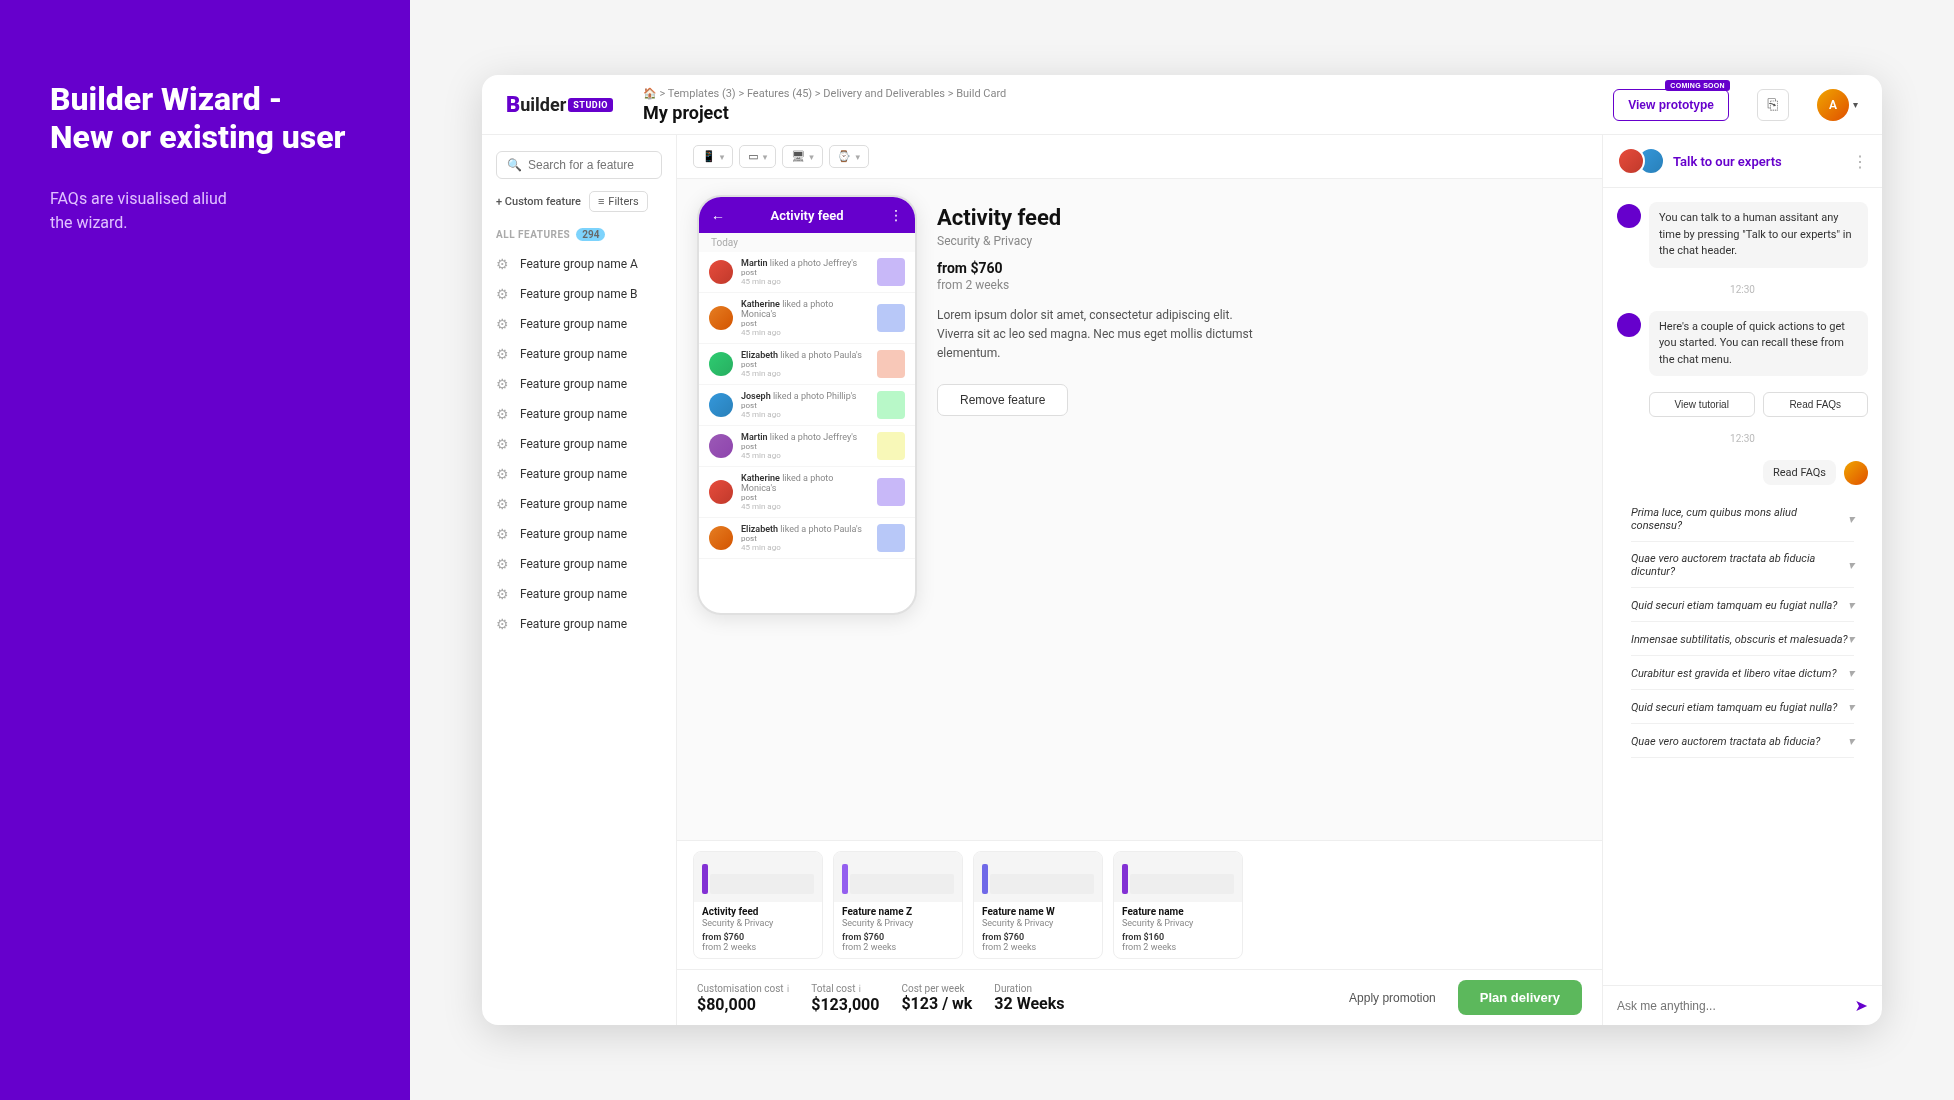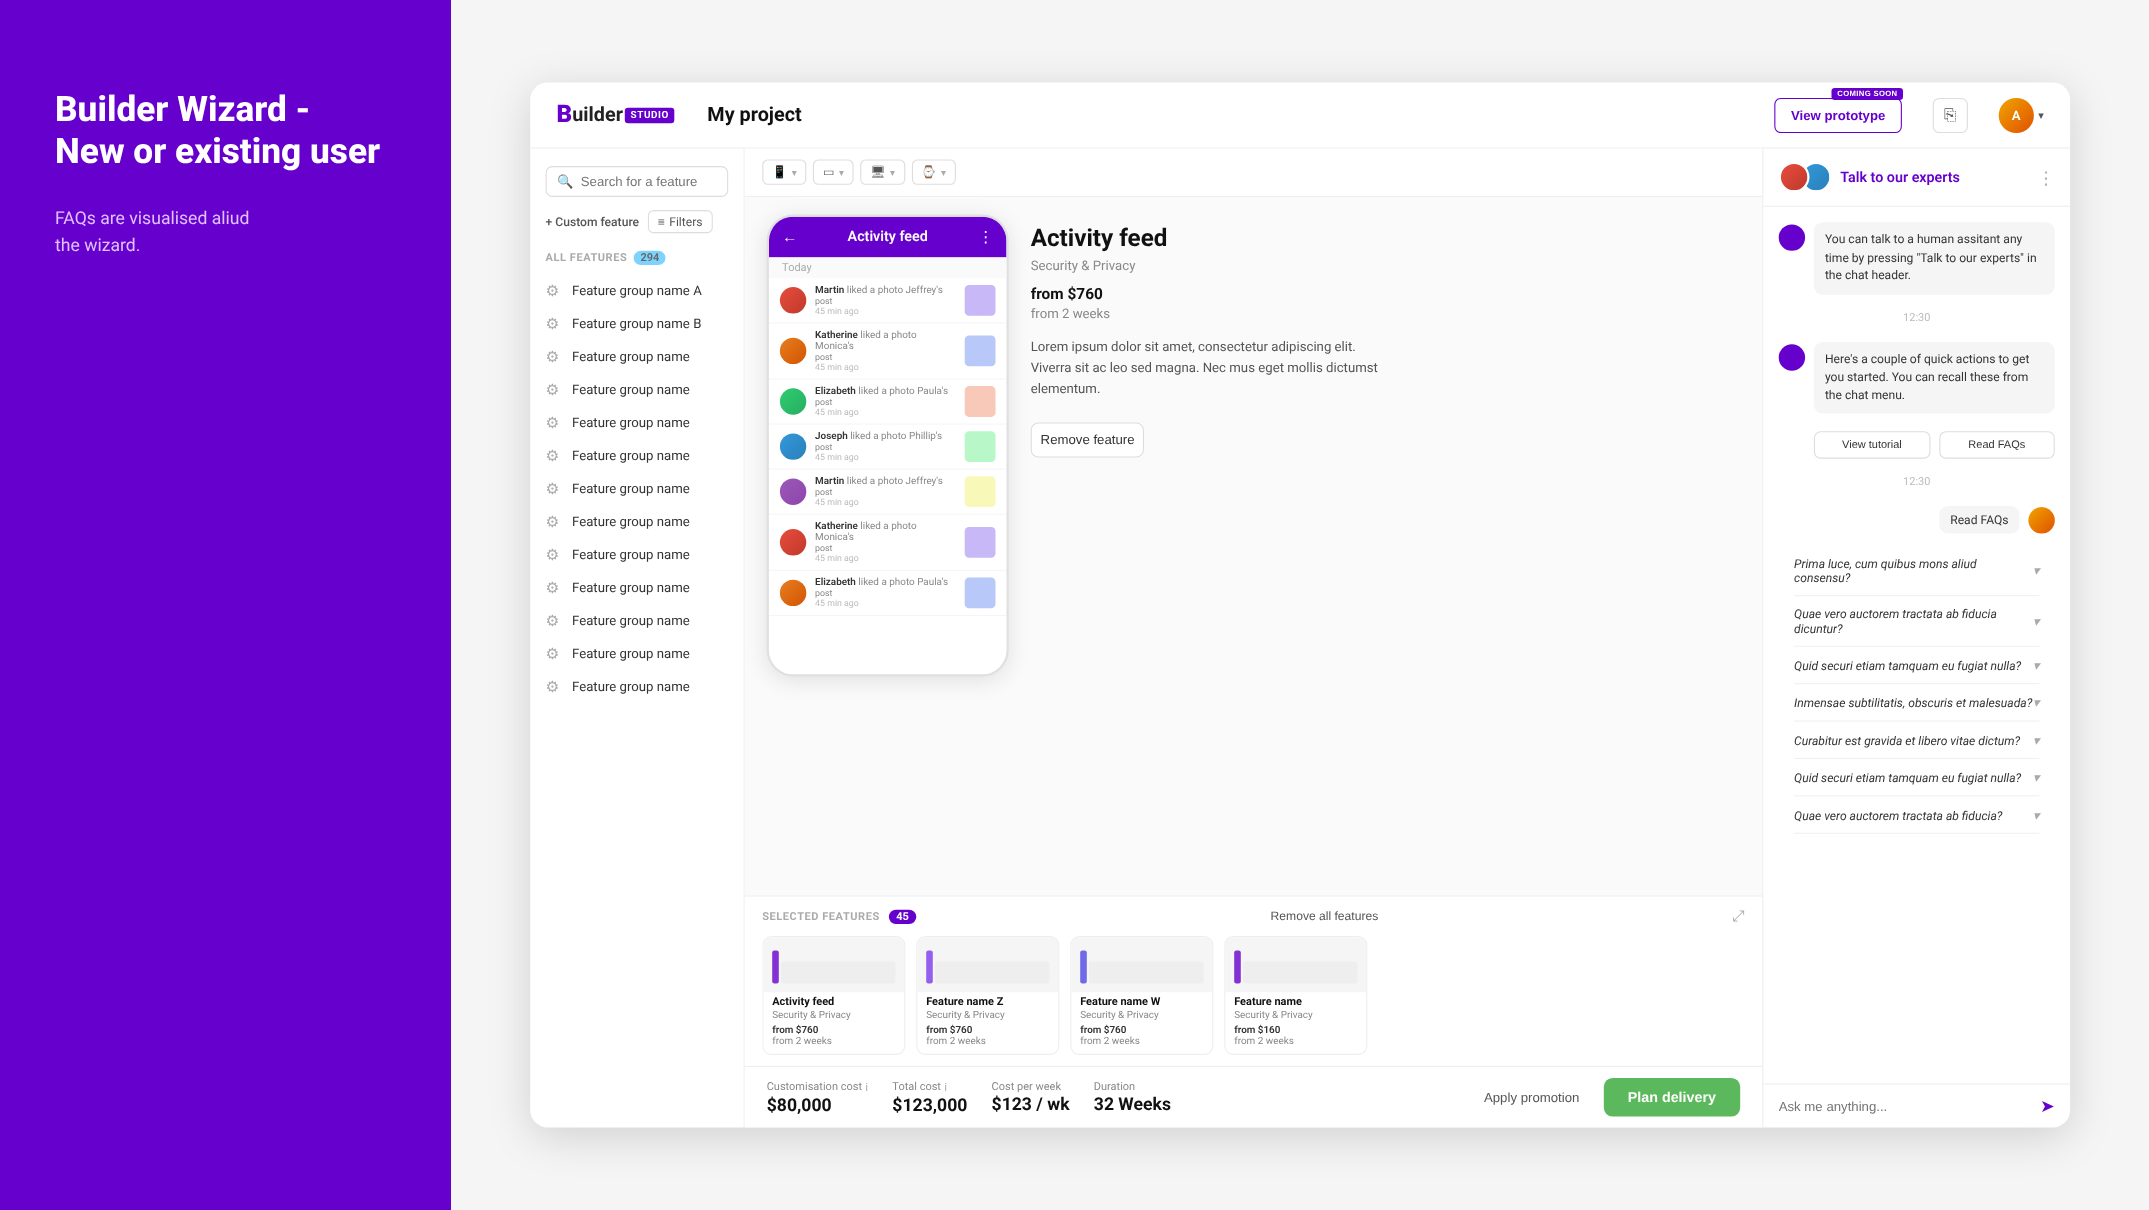--- a/index.html
+++ b/index.html
@@ -394,21 +394,21 @@
       line-height: 1.6;
       margin-bottom: 20px;
       max-width: 320px;
     }
     .btn-remove-feature {
       border: 1.5px solid #ddd;
       background: #fff;
       color: #333;
       font-size: 12px;
       font-weight: 500;
-      padding: 8px 8px;
+      padding: 8px 22px;
       border-radius: 7px;
       cursor: pointer;
     }
 
     
     .selected-bar {
       background: #fff;
       border-top: 1px solid #eee;
       padding: 10px 16px;
       flex-shrink: 0;
@@ -722,20 +722,21 @@
 <div class="right-panel">
   <div class="app-window">
 
     <div class="top-bar">
       <div class="logo">
         <span class="logo-b">B</span>
           <span>uilder</span>
         <span class="logo-studio">STUDIO</span>
       </div>
       <div class="breadcrumb">
+        <div class="breadcrumb-path">🏠 &gt; Templates (3) &gt; Features (45) &gt; Delivery and Deliverables &gt; Build Card</div>
         <div class="project-title">My project</div>
       </div>
       <div class="top-bar-actions">
         <button class="btn-view-prototype">
           <span class="coming-soon-badge">COMING SOON</span>
           <span>View prototype</span>
         </button>
         <div class="icon-share">⎘</div>
         <div class="avatar-container">
           <div class="avatar">A</div>
@@ -913,28 +914,20 @@
             <div class="feature-detail-price">from $760</div>
             <div class="feature-detail-weeks">from 2 weeks</div>
             <div class="feature-detail-desc">Lorem ipsum dolor sit amet, consectetur adipiscing elit. Viverra sit ac leo sed magna. Nec mus eget mollis dictumst elementum.</div>
             <button class="btn-remove-feature">Remove feature</button>
           </div>
 
         </div>
 
         <div class="center-bottom">
           <div class="selected-bar">
-            <div class="selected-bar-header">
-              <div class="selected-bar-left">
-                <span class="selected-features-label">SELECTED FEATURES</span>
-                <span class="selected-count">45</span>
-              </div>
-              <button class="btn-remove-all">Remove all features</button>
-              <span class="btn-expand">⤢</span>
-            </div>
             <div class="selected-features-list">
 
             <div class="selected-feature-card">
       <div class="selected-card-preview" style="background:#f5f5f5;">
         <div style="display:flex;gap:2px;align-items:flex-end;padding:4px;width:100%;">
           <div style="width:6px;height:30px;background:#6600cc;border-radius:2px;opacity:0.8;"></div>
           <div style="width:40px;height:20px;background:#eee;border-radius:2px;flex:1;"></div>
         </div>
       </div>
       <div class="selected-card-info">

